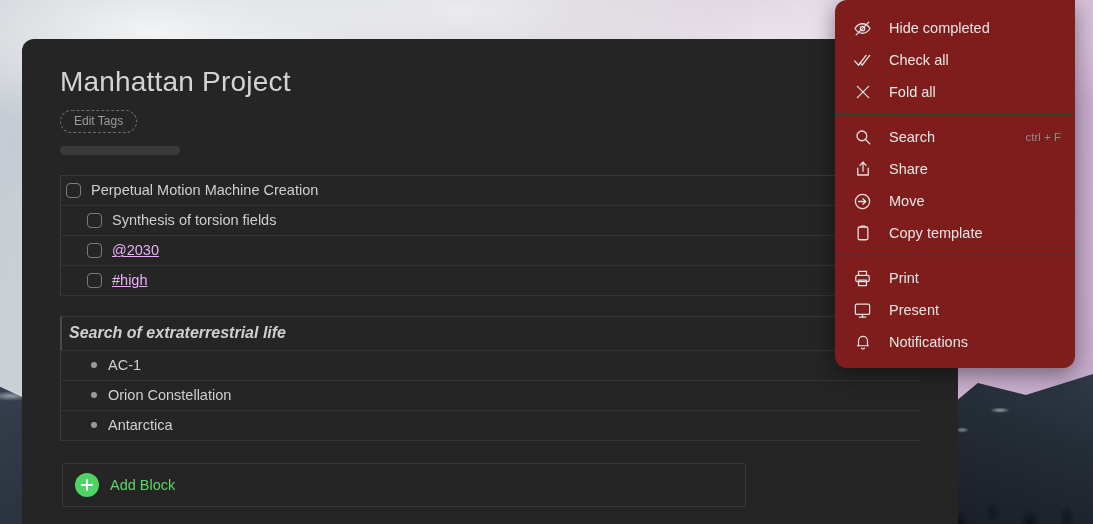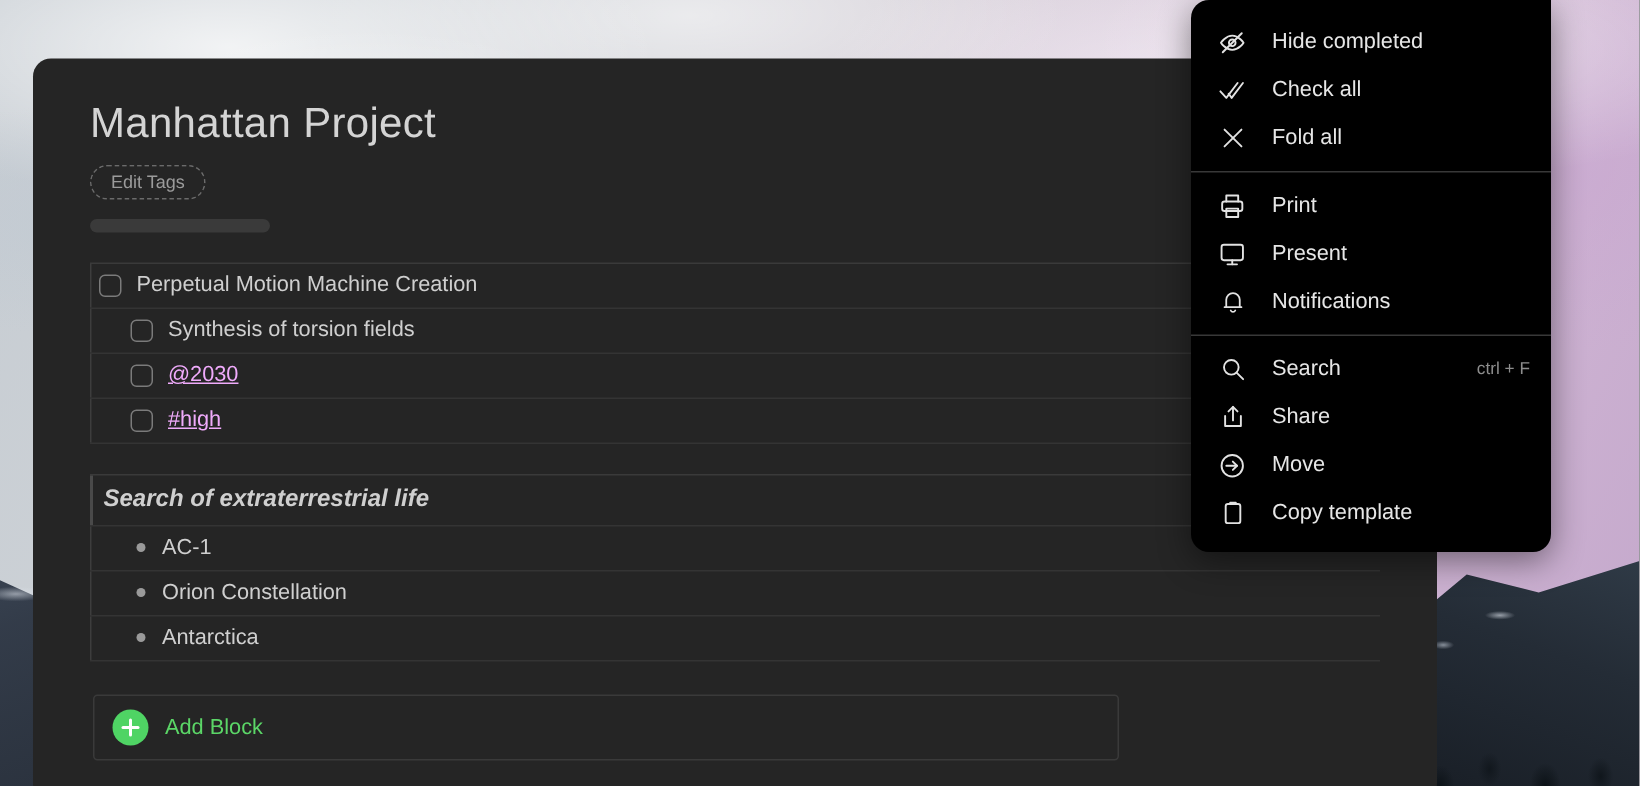--- a/index.html
+++ b/index.html
@@ -223,23 +223,23 @@
     background: #ffffff;
     border-radius: 1px;
   }
   #add-plus::before { left: 6px; right: 6px; top: 11px; height: 2px; }
   #add-plus::after  { top: 6px; bottom: 6px; left: 11px; width: 2px; }
   #add-label { font-size: 14.5px; color: #5bd667; font-weight: 500; }
 
   
   #ctx-menu {
     position: absolute;
-    left: 794px; top: 0;
+    left: 835px; top: 0;
     width: 240px;
-    background: #000000;
+    background: #7f1d1d;
     border-radius: 0 0 12px 12px;
     border-top-left-radius: 12px;
     box-shadow: 0 6px 22px rgba(0,0,0,.45);
     padding: 6px 0 4px 0;
     overflow: hidden;
   }
   .ctx-group + .ctx-group { border-top: 1px solid #383838; }
   .ctx-group { padding: 6px 0; }
 
   .ctx-item {
@@ -380,20 +380,68 @@
           </svg>
         </span>
         <span class="ctx-label">Fold all</span>
         <span class="ctx-shortcut"></span>
       </div>
     </div>
 
     <div class="ctx-group">
       <div class="ctx-item">
         <span class="ctx-icon">
+          <svg width="18" height="18" viewBox="0 0 24 24" fill="none" stroke="currentColor" stroke-width="1.7" stroke-linecap="round">
+            <circle cx="10.5" cy="10.5" r="6.5"></circle>
+            <line x1="15.4" y1="15.4" x2="21" y2="21"></line>
+          </svg>
+        </span>
+        <span class="ctx-label">Search</span>
+        <span class="ctx-shortcut">ctrl + F</span>
+      </div>
+
+      <div class="ctx-item">
+        <span class="ctx-icon">
+          <svg width="18" height="18" viewBox="0 0 24 24" fill="none" stroke="currentColor" stroke-width="1.7" stroke-linecap="round" stroke-linejoin="round">
+            <path d="M5 11v9h14v-9"></path>
+            <line x1="12" y1="15" x2="12" y2="3"></line>
+            <polyline points="8,7 12,3 16,7"></polyline>
+          </svg>
+        </span>
+        <span class="ctx-label">Share</span>
+        <span class="ctx-shortcut"></span>
+      </div>
+
+      <div class="ctx-item">
+        <span class="ctx-icon">
+          <svg width="19" height="19" viewBox="0 0 24 24" fill="none" stroke="currentColor" stroke-width="1.6" stroke-linecap="round" stroke-linejoin="round">
+            <circle cx="12" cy="12" r="9"></circle>
+            <line x1="7" y1="12" x2="16" y2="12"></line>
+            <polyline points="12.5,8.5 16,12 12.5,15.5"></polyline>
+          </svg>
+        </span>
+        <span class="ctx-label">Move</span>
+        <span class="ctx-shortcut"></span>
+      </div>
+
+      <div class="ctx-item">
+        <span class="ctx-icon">
+          <svg width="18" height="18" viewBox="0 0 24 24" fill="none" stroke="currentColor" stroke-width="1.7" stroke-linecap="round" stroke-linejoin="round">
+            <rect x="5.5" y="4" width="13" height="17" rx="2"></rect>
+            <path d="M9.5 4V2.8h5V4"></path>
+          </svg>
+        </span>
+        <span class="ctx-label">Copy template</span>
+        <span class="ctx-shortcut"></span>
+      </div>
+    </div>
+
+    <div class="ctx-group">
+      <div class="ctx-item">
+        <span class="ctx-icon">
           <svg width="19" height="19" viewBox="0 0 24 24" fill="none" stroke="currentColor" stroke-width="1.6" stroke-linecap="round" stroke-linejoin="round">
             <polyline points="7,8 7,3 17,3 17,8"></polyline>
             <rect x="3.5" y="8" width="17" height="8" rx="2"></rect>
             <rect x="7" y="14" width="10" height="7"></rect>
           </svg>
         </span>
         <span class="ctx-label">Print</span>
         <span class="ctx-shortcut"></span>
       </div>
 
@@ -415,63 +463,15 @@
             <path d="M6 17V10.5a6 6 0 0 1 12 0V17"></path>
             <line x1="4.5" y1="17" x2="19.5" y2="17"></line>
             <path d="M10 20a2.2 2.2 0 0 0 4 0"></path>
           </svg>
         </span>
         <span class="ctx-label">Notifications</span>
         <span class="ctx-shortcut"></span>
       </div>
     </div>
 
-    <div class="ctx-group">
-      <div class="ctx-item">
-        <span class="ctx-icon">
-          <svg width="18" height="18" viewBox="0 0 24 24" fill="none" stroke="currentColor" stroke-width="1.7" stroke-linecap="round">
-            <circle cx="10.5" cy="10.5" r="6.5"></circle>
-            <line x1="15.4" y1="15.4" x2="21" y2="21"></line>
-          </svg>
-        </span>
-        <span class="ctx-label">Search</span>
-        <span class="ctx-shortcut">ctrl + F</span>
-      </div>
-
-      <div class="ctx-item">
-        <span class="ctx-icon">
-          <svg width="18" height="18" viewBox="0 0 24 24" fill="none" stroke="currentColor" stroke-width="1.7" stroke-linecap="round" stroke-linejoin="round">
-            <path d="M5 11v9h14v-9"></path>
-            <line x1="12" y1="15" x2="12" y2="3"></line>
-            <polyline points="8,7 12,3 16,7"></polyline>
-          </svg>
-        </span>
-        <span class="ctx-label">Share</span>
-        <span class="ctx-shortcut"></span>
-      </div>
-
-      <div class="ctx-item">
-        <span class="ctx-icon">
-          <svg width="19" height="19" viewBox="0 0 24 24" fill="none" stroke="currentColor" stroke-width="1.6" stroke-linecap="round" stroke-linejoin="round">
-            <circle cx="12" cy="12" r="9"></circle>
-            <line x1="7" y1="12" x2="16" y2="12"></line>
-            <polyline points="12.5,8.5 16,12 12.5,15.5"></polyline>
-          </svg>
-        </span>
-        <span class="ctx-label">Move</span>
-        <span class="ctx-shortcut"></span>
-      </div>
-
-      <div class="ctx-item">
-        <span class="ctx-icon">
-          <svg width="18" height="18" viewBox="0 0 24 24" fill="none" stroke="currentColor" stroke-width="1.7" stroke-linecap="round" stroke-linejoin="round">
-            <rect x="5.5" y="4" width="13" height="17" rx="2"></rect>
-            <path d="M9.5 4V2.8h5V4"></path>
-          </svg>
-        </span>
-        <span class="ctx-label">Copy template</span>
-        <span class="ctx-shortcut"></span>
-      </div>
-    </div>
-
 
   </div>
 </div>
 
 </body></html>

